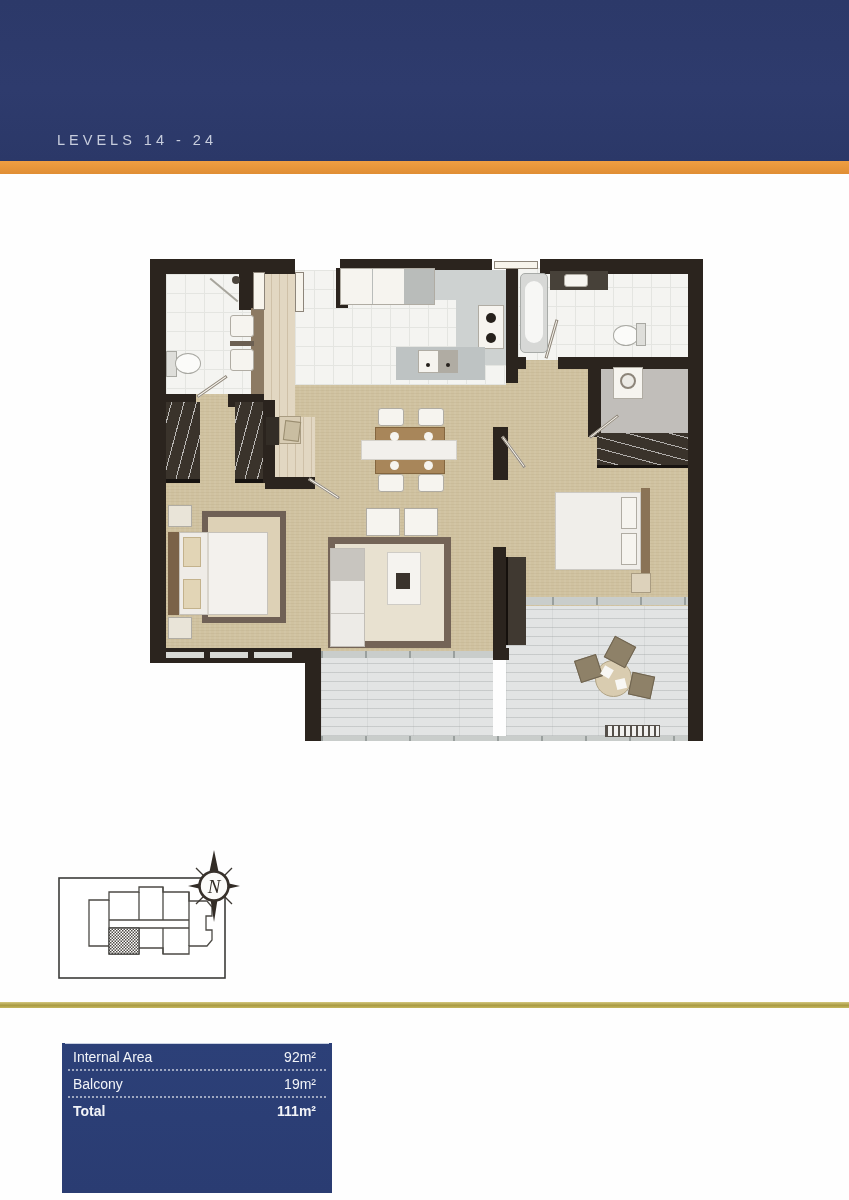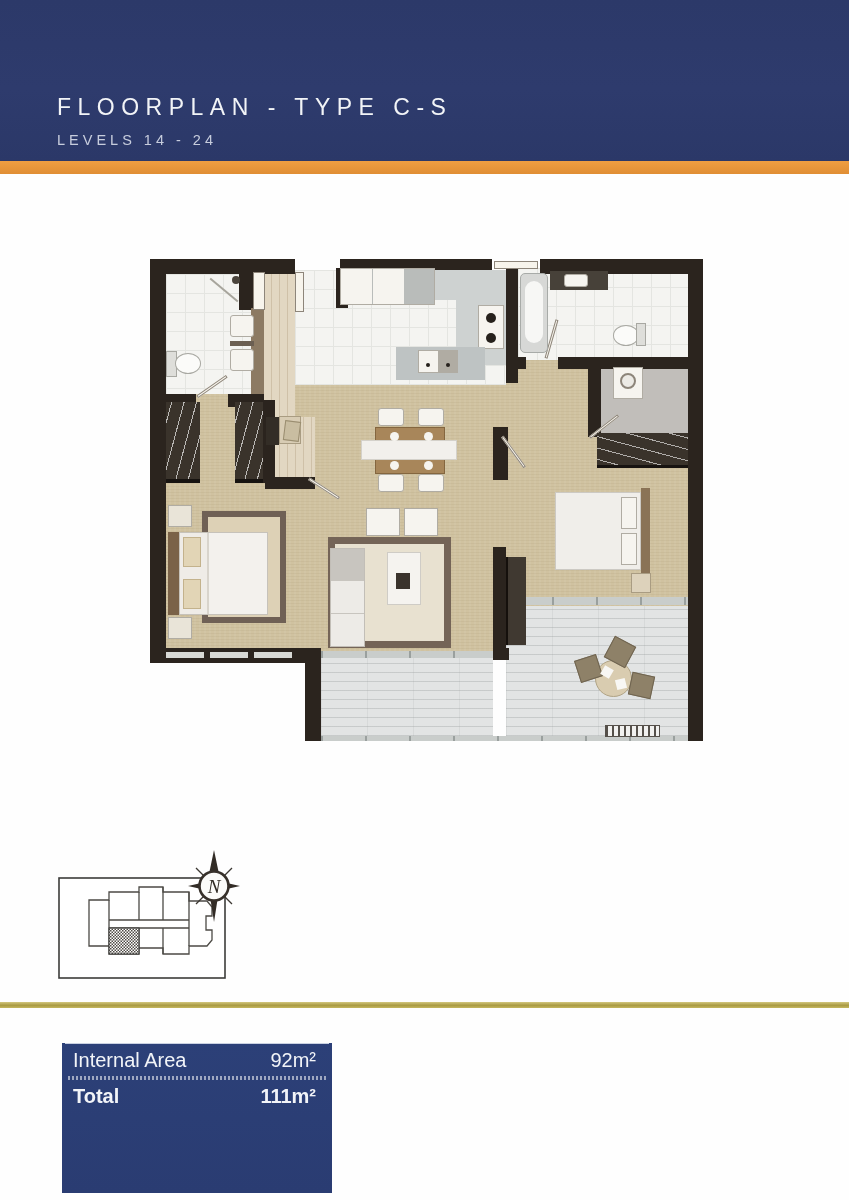--- a/index.html
+++ b/index.html
@@ -49,31 +49,30 @@
   
   .gold{position:absolute;left:0;top:1002px;width:849px;height:6px;
         background:linear-gradient(180deg,#d3c77f 0%,#a99a42 55%,#c5b75f 100%);}
 
   
   .tbl{position:absolute;left:62px;top:1043px;width:270px;height:150px;
        background:linear-gradient(180deg,#2c4078 0%,#2a3c72 100%);color:#f2f4f8;box-sizing:border-box;}
   .tbl-hdr{padding:11px 10px 7px 11px;font-size:14px;font-weight:700;letter-spacing:3px;white-space:nowrap;}
   .tbl-hline{height:0;border-bottom:1.5px solid #c9d1e2;margin:0 3px;}
   .tbl-row{display:flex;justify-content:space-between;align-items:baseline;
-           padding:5px 16px 4px 11px;font-size:20px;}
+           padding:5px 16px 4px 11px;font-size:14px;}
   .tbl-sep{height:0;border-bottom:2px dotted rgba(255,255,255,.55);margin:0 6px;}
   .bold{font-weight:700;text-align:center;}
 </style>
 </head>
 <body>
 
 <div class="page">
 
   <div class="hdr">
-    <div class="hdr-title">FLOORPLAN - TYPE C-S</div>
     <div class="hdr-sub">LEVELS 14 - 24</div>
   </div>
   <div class="orange-band"></div>
 
   <div class="plan">
 
     <div class="abs tanfloor" style="left:14px;top:13px;width:526px;height:385px;"></div>
     <div class="abs wood" style="left:113px;top:15px;width:32px;height:205px;"></div>
     <div class="abs wood" style="left:113px;top:160px;width:52px;height:60px;"></div>
     <div class="abs tile" style="left:16px;top:17px;width:96px;height:120px;"></div>
@@ -230,20 +229,24 @@
 
   <div class="gold"></div>
 
   <div class="tbl">
     <div class="tbl-hline"></div>
     <div class="tbl-row">
       <span>Internal Area</span>
       <span>92m²</span>
     </div>
     <div class="tbl-sep"></div>
+    <div class="tbl-row">
+      <span>Balcony</span>
+      <span>19m²</span>
+    </div>
     <div class="tbl-sep"></div>
     <div class="tbl-row bold">
       <span>Total</span>
       <span>111m²</span>
     </div>
   </div>
 
 </div>
 
 </body></html>

